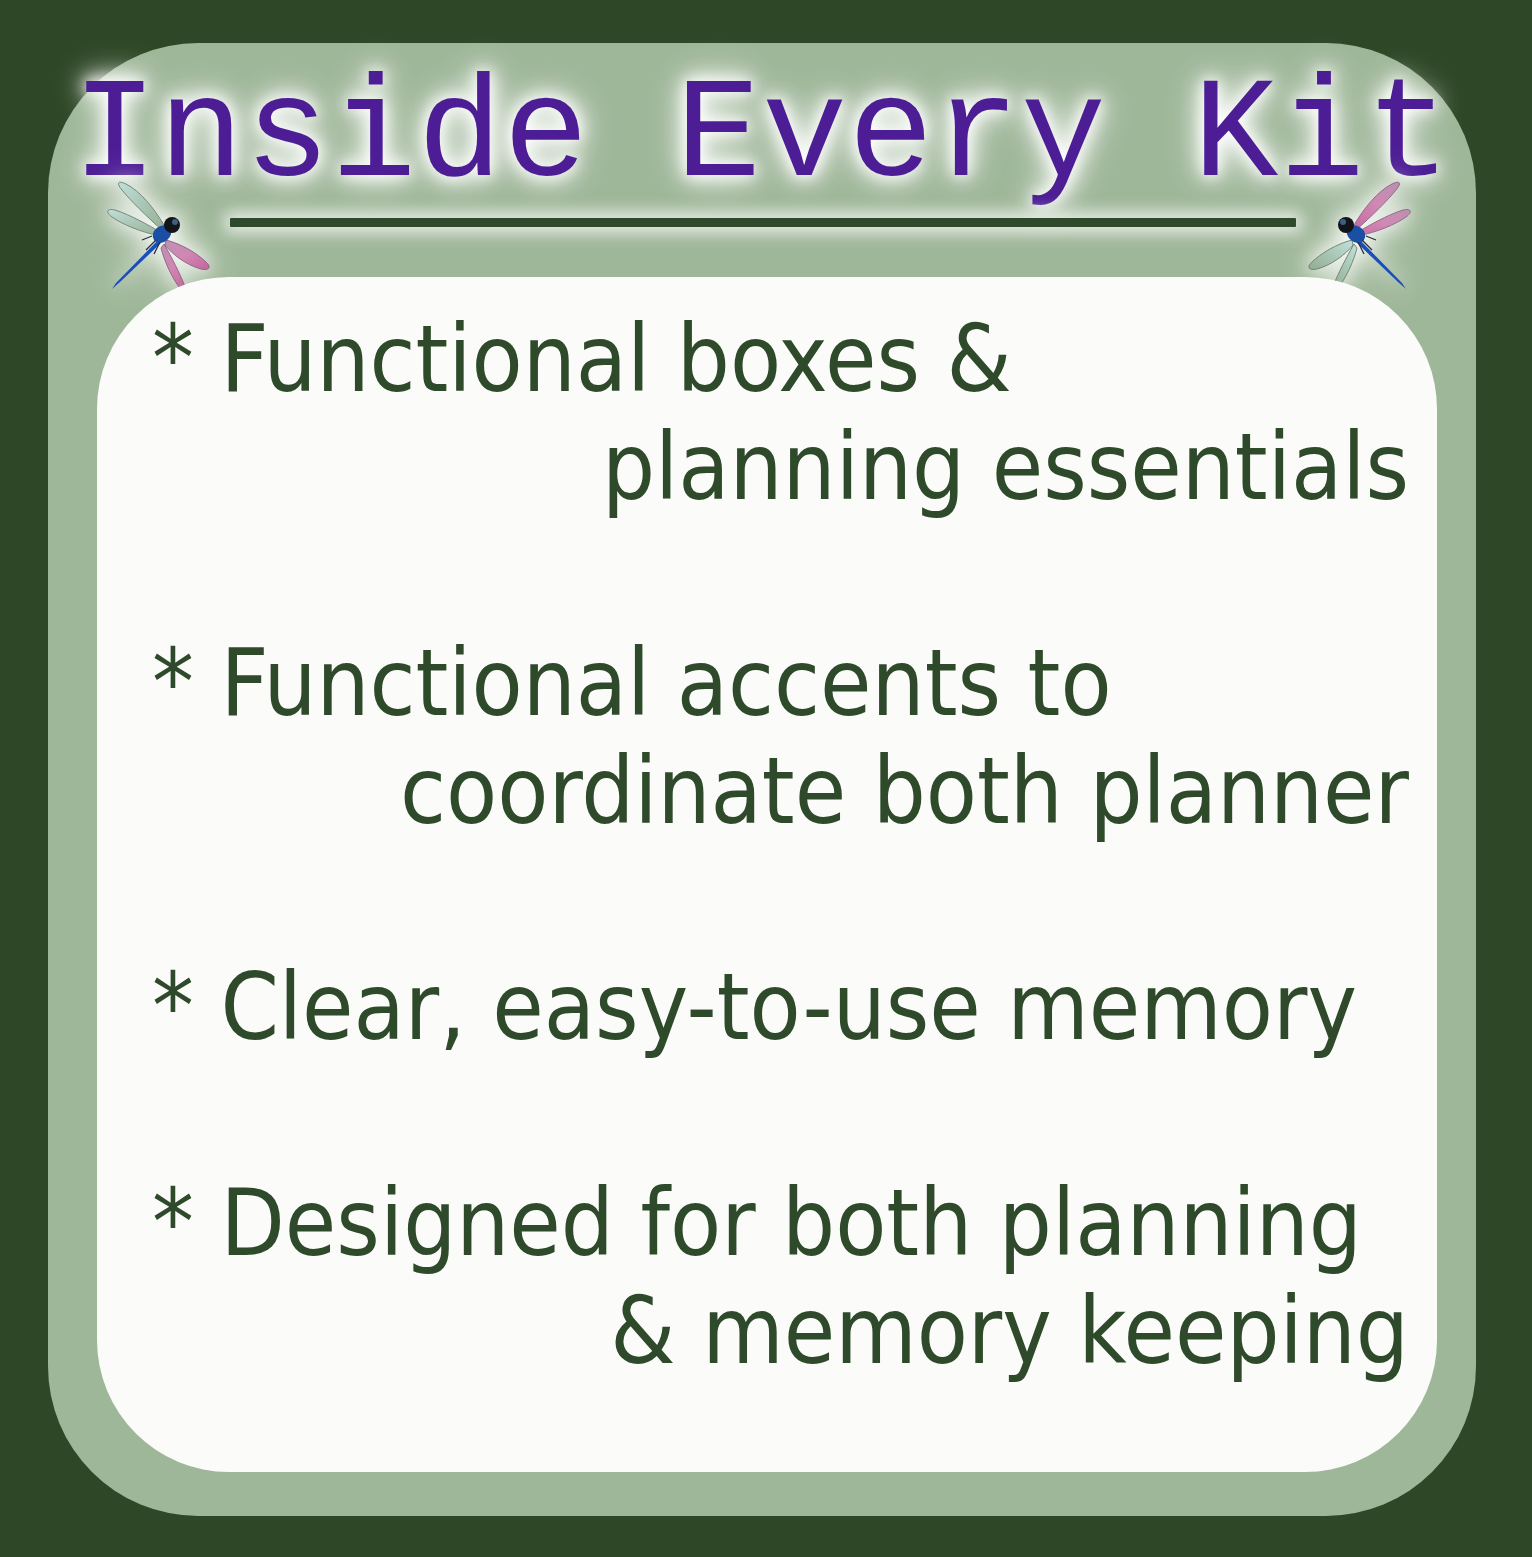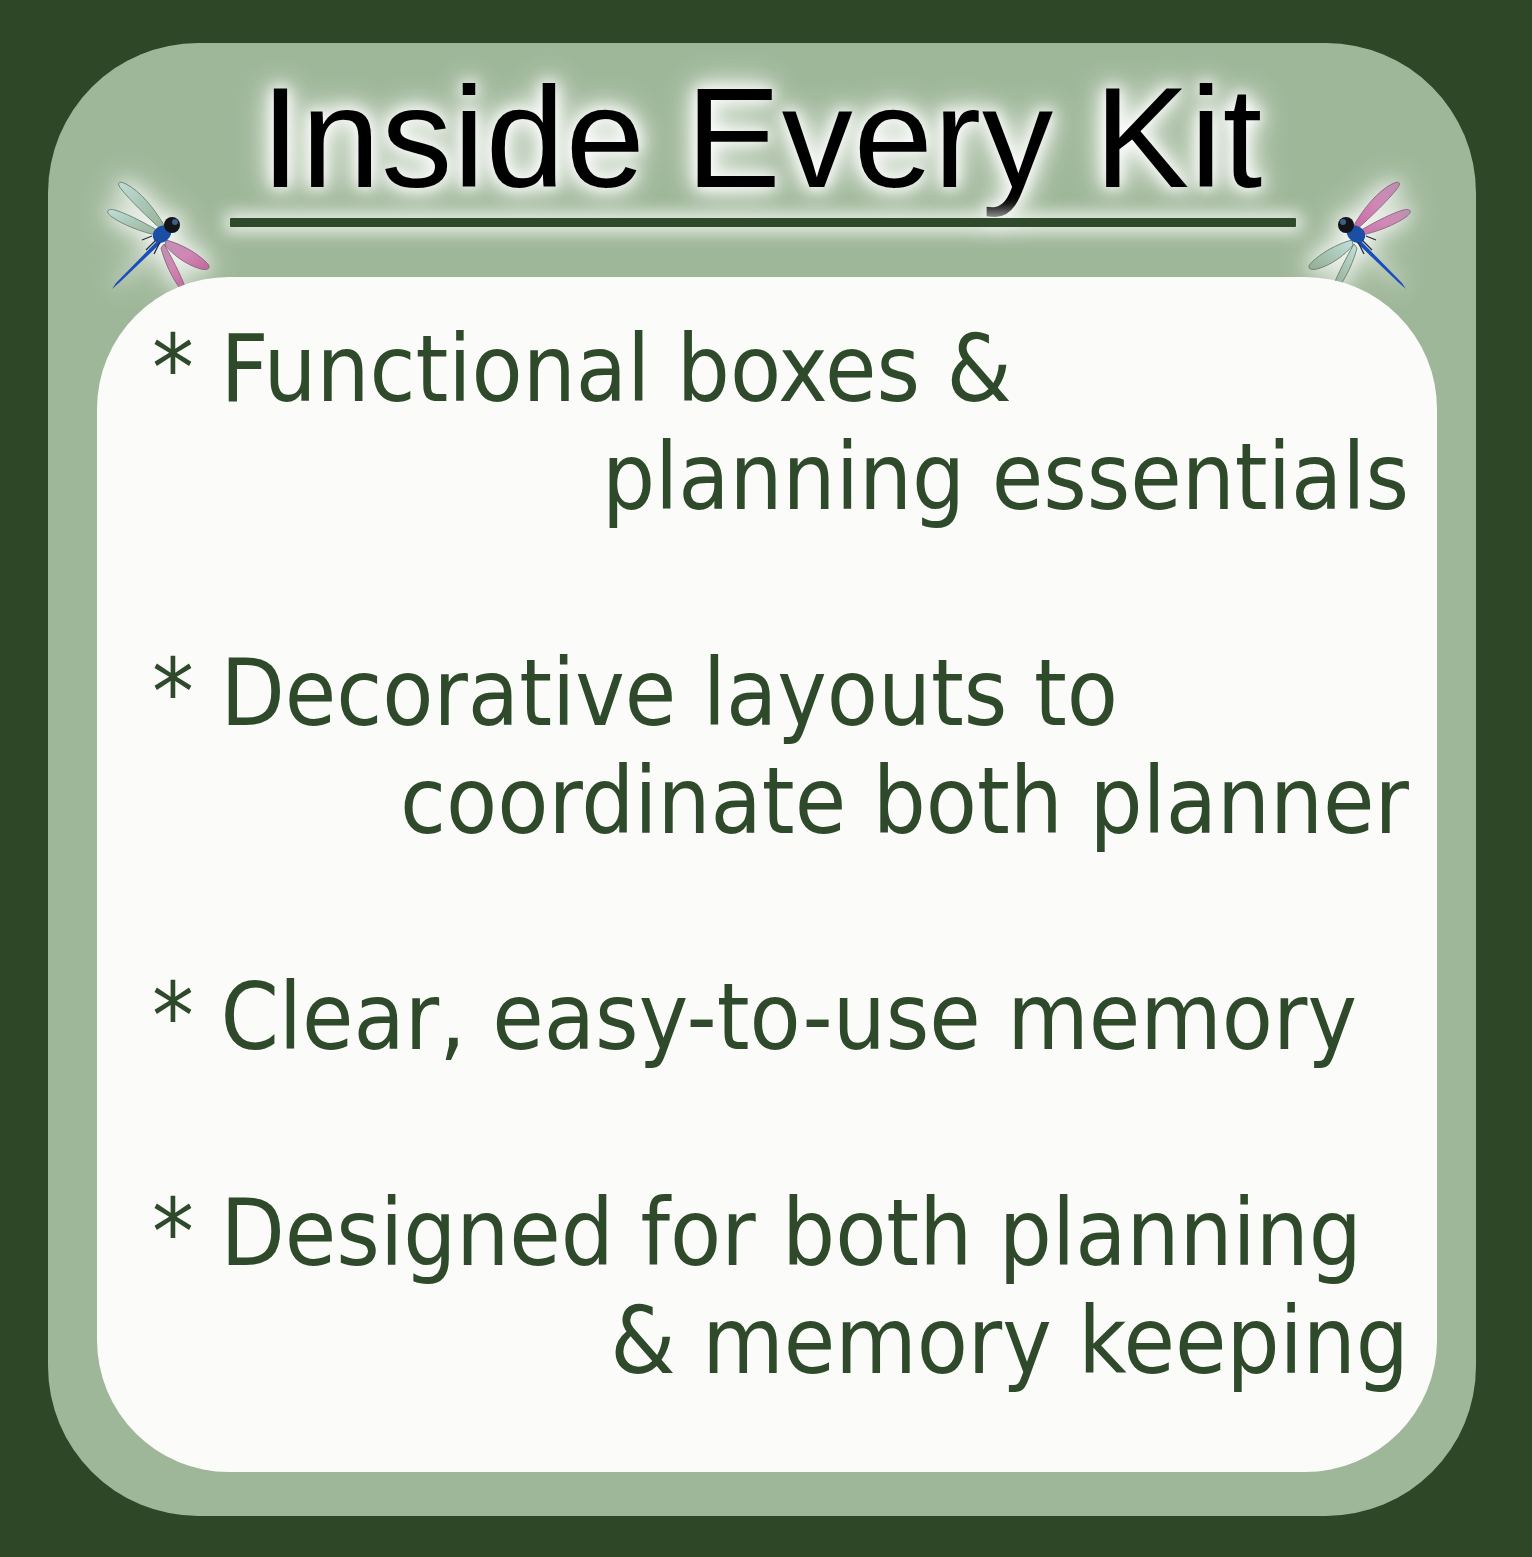--- a/index.html
+++ b/index.html
@@ -39,25 +39,25 @@
   #title-block {
     position: absolute;
     left: 0;
     top: 20px;
     width: 1428px;
     height: 210px;
     text-align: center;
   }
   #title-text {
     display: inline-block;
-    font-family: Liberation Sans, sans-serif;
+    font-family: Liberation Mono, monospace;
     font-size: 142px;
     line-height: 150px;
     font-weight: 400;
-    color: #000000;
+    color: #4c1d95;
     letter-spacing: 1px;
     text-shadow:
        0 0 14px #ffffff,
        0 0 22px #ffffff,
        0 0 30px rgba(255,255,255,0.85),
        0 0 42px rgba(255,255,255,0.6);
     white-space: nowrap;
     padding: 0 14px;
   }
   #title-underline {
@@ -90,21 +90,21 @@
     height: 1195px;       
     background: #FBFCF9;
     border-radius: 132px;
     box-sizing: border-box;
     overflow: hidden;
   }
 
   #bullet-list {
     position: absolute;
     left: 0;
-    top: 14px;
+    top: 4px;
     width: 1340px;
     height: 1195px;
   }
 
   .bullet-item {
     position: absolute;
     left: 0;
     width: 1340px;
     color: #2E4A2B;
     font-family: "DejaVu Sans Condensed", "DejaVu Sans", sans-serif;
@@ -214,21 +214,21 @@
 
     <div id="content-panel">
       <div id="bullet-list">
 
         <div class="bullet-item" id="bullet-1">
           <span class="bullet-line line-primary">* Functional boxes &amp;</span>
           <span class="bullet-line line-secondary">planning essentials</span>
         </div>
 
         <div class="bullet-item" id="bullet-2">
-          <span class="bullet-line line-primary">* Decorative layouts to</span>
+          <span class="bullet-line line-primary">* Functional accents to</span>
           <span class="bullet-line line-secondary">coordinate both planner</span>
         </div>
 
         <div class="bullet-item" id="bullet-3">
           <span class="bullet-line line-primary">* Clear, easy-to-use memory</span>
         </div>
 
         <div class="bullet-item" id="bullet-4">
           <span class="bullet-line line-primary">* Designed for both planning</span>
           <span class="bullet-line line-secondary">&amp; memory keeping</span>

